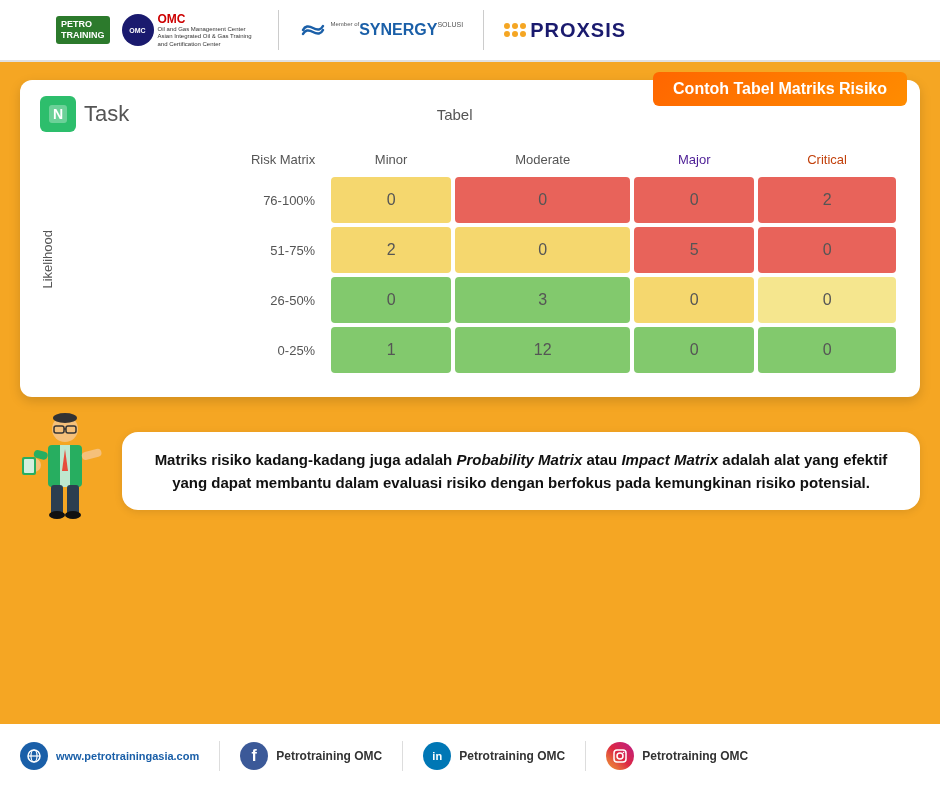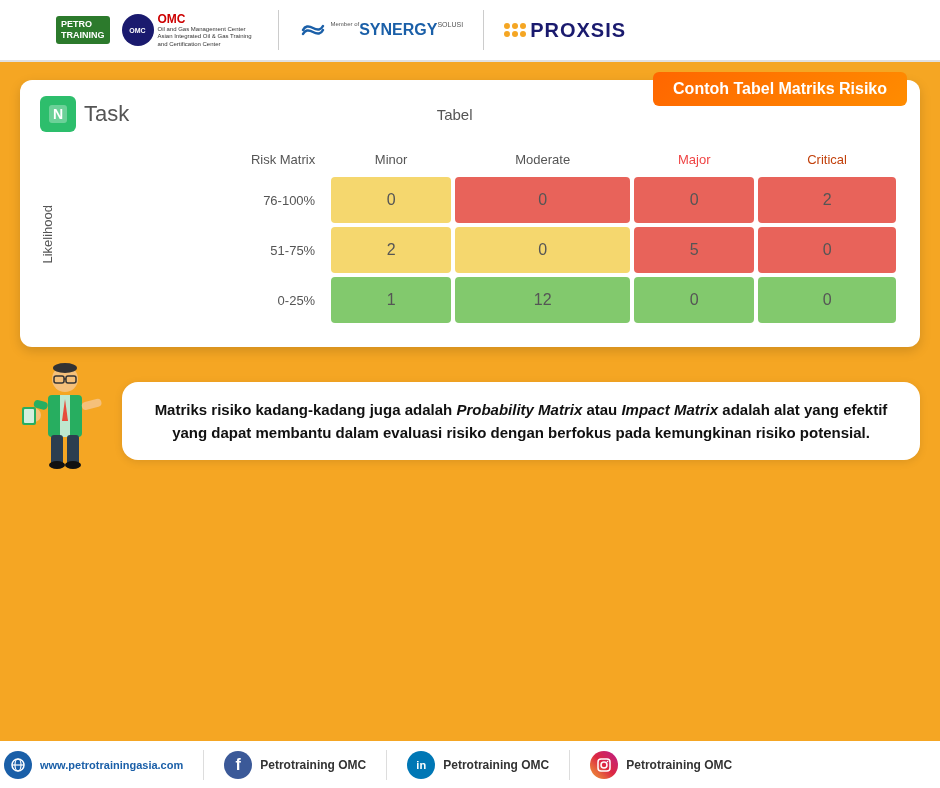--- a/index.html
+++ b/index.html
@@ -180,24 +180,24 @@
       font-style: italic;
       text-align: right;
     }
     .text-bubble .bold {
       font-weight: bold;
     }
 
     
     .footer {
       background: white;
-      height: 47px;
-      display: flex;
-      align-items: center;
-      padding: 0 4px;
+      height: 64px;
+      display: flex;
+      align-items: center;
+      padding: 0 20px;
       gap: 20px;
       position: absolute;
       bottom: 0;
       left: 0;
       right: 0;
     }
     .footer-item {
       display: flex;
       align-items: center;
       gap: 8px;
@@ -295,40 +295,47 @@
       <div style="display:flex;align-items:center;margin-right:2px;">
         <span style="writing-mode:vertical-rl;transform:rotate(180deg);font-size:13px;color:#555;white-space:nowrap;">Likelihood</span>
       </div>
 
       <table class="risk-table">
         <thead>
           <tr>
             <th style="text-align:right;color:#555;font-size:13px;padding:6px 12px;">Risk Matrix</th>
             <th style="text-align:center;color:#555;font-size:13px;">Minor</th>
             <th style="text-align:center;color:#555;font-size:13px;">Moderate</th>
-            <th style="text-align:center;color:#ef4444;font-size:13px;">Major</th>
+            <th style="text-align:center;color:#4c1d95;font-size:13px;">Major</th>
             <th style="text-align:center;color:#c2410c;font-size:13px;">Critical</th>
           </tr>
         </thead>
         <tbody id="table-body">
         <tr>
               <td class="row-label">76-100%</td>
               <td style="background: rgb(245, 215, 110); border-radius: 4px; padding: 14px 8px; text-align: center; font-size: 16px; color: rgb(85, 85, 85);">0</td>
               <td style="background: rgb(232, 99, 90); border-radius: 4px; padding: 14px 8px; text-align: center; font-size: 16px; color: rgb(85, 85, 85);">0</td>
               <td style="background: rgb(232, 99, 90); border-radius: 4px; padding: 14px 8px; text-align: center; font-size: 16px; color: rgb(85, 85, 85);">0</td>
               <td style="background: rgb(232, 99, 90); border-radius: 4px; padding: 14px 8px; text-align: center; font-size: 16px; color: rgb(85, 85, 85);">2</td>
             </tr>
             <tr>
               <td class="row-label">51-75%</td>
               <td style="background: rgb(245, 215, 110); border-radius: 4px; padding: 14px 8px; text-align: center; font-size: 16px; color: rgb(85, 85, 85);">2</td>
               <td style="background: rgb(245, 215, 110); border-radius: 4px; padding: 14px 8px; text-align: center; font-size: 16px; color: rgb(85, 85, 85);">0</td>
               <td style="background: rgb(232, 99, 90); border-radius: 4px; padding: 14px 8px; text-align: center; font-size: 16px; color: rgb(85, 85, 85);">5</td>
               <td style="background: rgb(232, 99, 90); border-radius: 4px; padding: 14px 8px; text-align: center; font-size: 16px; color: rgb(85, 85, 85);">0</td>
             </tr>
             <tr>
+              <td class="row-label">26-50%</td>
+              <td style="background: rgb(130, 201, 109); border-radius: 4px; padding: 14px 8px; text-align: center; font-size: 16px; color: rgb(85, 85, 85);">0</td>
+              <td style="background: rgb(130, 201, 109); border-radius: 4px; padding: 14px 8px; text-align: center; font-size: 16px; color: rgb(85, 85, 85);">3</td>
+              <td style="background: rgb(245, 215, 110); border-radius: 4px; padding: 14px 8px; text-align: center; font-size: 16px; color: rgb(85, 85, 85);">0</td>
+              <td style="background: rgb(245, 230, 142); border-radius: 4px; padding: 14px 8px; text-align: center; font-size: 16px; color: rgb(85, 85, 85);">0</td>
+            </tr>
+            <tr>
               <td class="row-label">0-25%</td>
               <td style="background: rgb(130, 201, 109); border-radius: 4px; padding: 14px 8px; text-align: center; font-size: 16px; color: rgb(85, 85, 85);">1</td>
               <td style="background: rgb(130, 201, 109); border-radius: 4px; padding: 14px 8px; text-align: center; font-size: 16px; color: rgb(85, 85, 85);">12</td>
               <td style="background: rgb(130, 201, 109); border-radius: 4px; padding: 14px 8px; text-align: center; font-size: 16px; color: rgb(85, 85, 85);">0</td>
               <td style="background: rgb(130, 201, 109); border-radius: 4px; padding: 14px 8px; text-align: center; font-size: 16px; color: rgb(85, 85, 85);">0</td>
             </tr>
           </tbody>
       </table>
     </div>
   </div>

